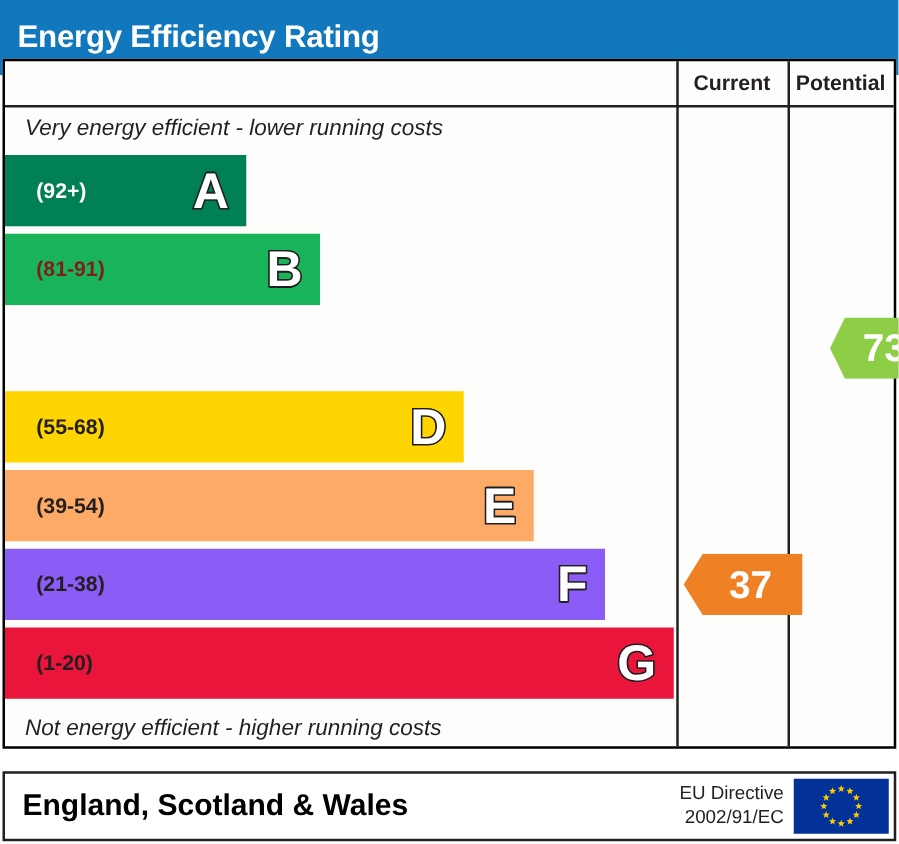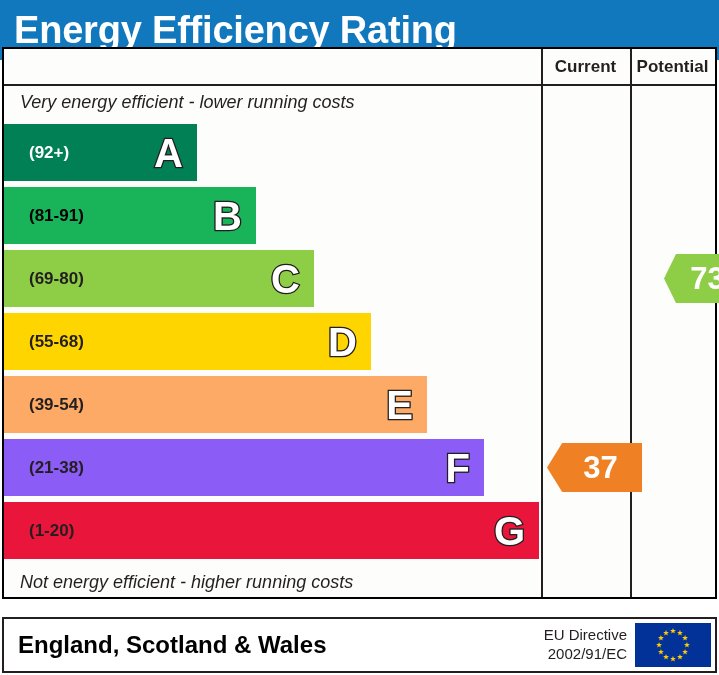--- a/index.html
+++ b/index.html
@@ -16,21 +16,21 @@
     overflow:hidden;
   }
 
   
   .titlebar{
     position:absolute;left:0;top:0;width:719px;height:60px;
     background:#1278BE;
   }
   .titlebar .title{
     position:absolute;left:14px;top:50%;transform:translateY(-50%);
-    color:#ffffff;font-size:38px;font-weight:bold;
+    color:#ffffff;font-size:25px;font-weight:bold;
     letter-spacing:-0.2px;white-space:nowrap;
   }
 
   
   .frame{
     position:absolute;left:2px;top:47px;
     width:715px;height:552px;
     box-sizing:border-box;
     border:2px solid #000000;
     background:#fdfdfb;
@@ -155,28 +155,22 @@
 
     <div class="bands" id="bands-container">
         <div class="bandrow" style="top: 0px; padding-left: 12px;">
           <div class="bar" style="width: 193px; background: rgb(0, 128, 84);">
             <span class="range" style="color: rgb(255, 255, 255);">(92+)</span>
             <span class="letter">A</span>
           </div>
         </div>
         <div class="bandrow" style="top: 63px;">
           <div class="bar" style="width: 252px; background: rgb(25, 180, 89);">
-            <span class="range" style="color: #000000;">(81-91)</span>
+            <span class="range" style="color: #7f1d1d;">(81-91)</span>
             <span class="letter">B</span>
-          </div>
-        </div>
-        <div class="bandrow" style="top: 126px;">
-          <div class="bar" style="width: 310px; background: rgb(141, 206, 70);">
-            <span class="range" style="color: rgb(35, 31, 32);">(69-80)</span>
-            <span class="letter">C</span>
           </div>
         </div>
         <div class="bandrow" style="top: 189px;">
           <div class="bar" style="width: 367px; background: rgb(255, 213, 0);">
             <span class="range" style="color: rgb(35, 31, 32);">(55-68)</span>
             <span class="letter">D</span>
           </div>
         </div>
         <div class="bandrow" style="top: 252px;">
           <div class="bar" style="width: 423px; background: rgb(252, 170, 101);">

